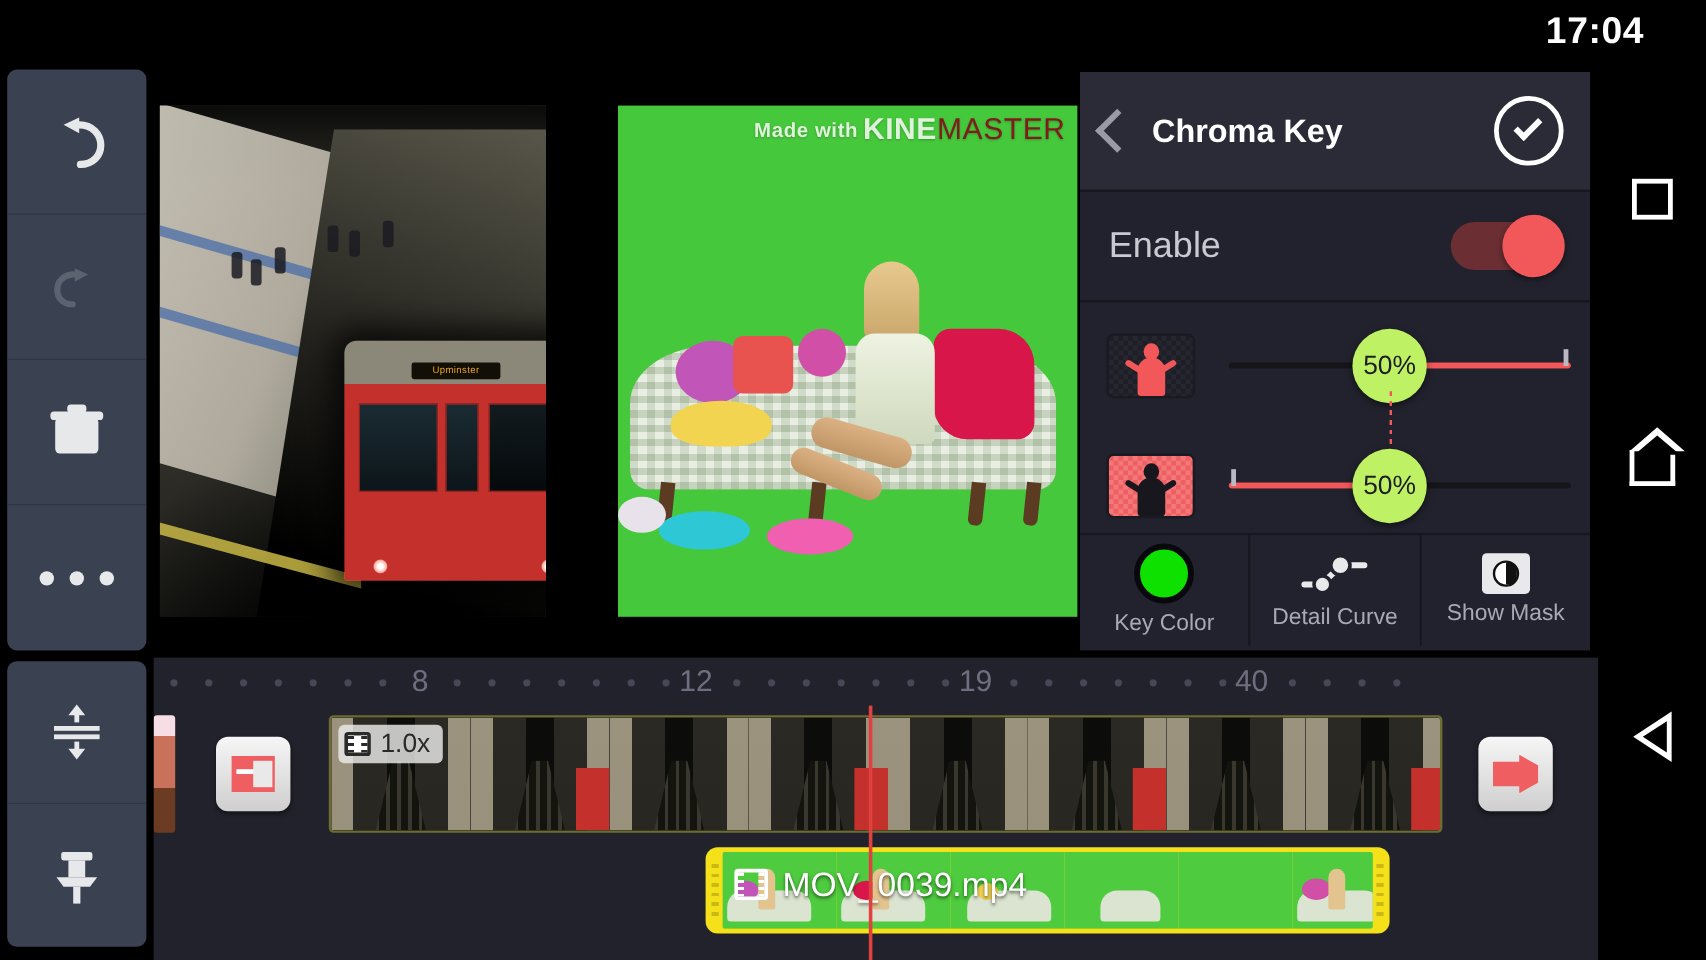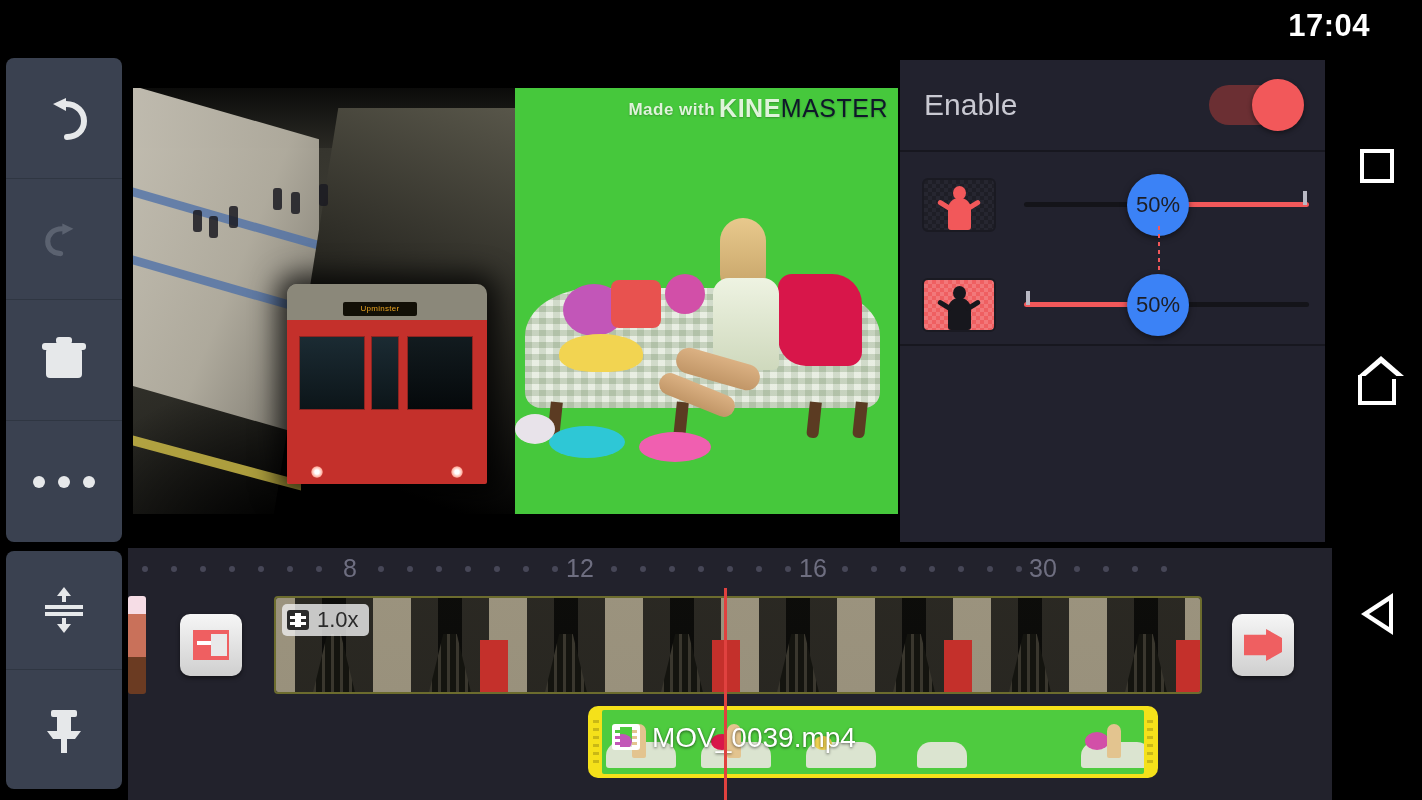--- a/index.html
+++ b/index.html
@@ -49,21 +49,21 @@
   .rail-group.g2 .rail-btn:last-child { border-bottom: none; }
   .dots3 { display: flex; gap: 13px; }
   .dots3 i { width: 12px; height: 12px; border-radius: 50%; background: #e6e8ea; display: block; }
 
   
   #preview {
     position: absolute; left: 133px; top: 60px; width: 765px; height: 482px;
     background: #000; overflow: hidden;
   }
   #video-left {
-    position: absolute; left: 0; top: 28px; width: 382px; height: 426px;
+    position: absolute; left: 0; top: 28px; width: 322px; height: 426px;
     background:
       radial-gradient(ellipse 120% 80% at 50% 115%, rgba(0,0,0,.92) 20%, rgba(0,0,0,0) 62%),
       linear-gradient(160deg, #2b2a25 0%, #3b3a32 35%, #121210 100%);
     overflow: hidden;
     padding-left: 43px;
   }
   .plat-wall {
     position:absolute; left:-4px; top:24px; width:190px; height:300px;
     background: linear-gradient(110deg,#cfcabd 0%, #b9b4a6 55%, #7e7a70 100%);
     transform: skewY(16deg); opacity:.92;
@@ -113,21 +113,21 @@
   #video-right {
     position: absolute; left: 382px; top: 28px; width: 383px; height: 426px;
     background: #46c83c; overflow: hidden;
   }
   .watermark {
     position:absolute; right:10px; top:6px; color:#dff3da; font-size:25px;
     letter-spacing:.5px; white-space: nowrap; text-shadow: 0 1px 2px rgba(0,0,0,.25);
   }
   .watermark .w-made { font-size:17px; font-weight:bold; vertical-align:middle; margin-right:4px; }
   .watermark .w-kine { font-weight:bold; }
-  .watermark .w-master { font-weight:normal; color:#0f172a; }
+  .watermark .w-master { font-weight:normal; color:#7f1d1d; }
   .couch {
     position:absolute; left:10px; top:200px; width:355px; height:120px;
     background:
       repeating-linear-gradient(0deg, rgba(150,170,140,.35) 0 6px, rgba(255,255,255,.25) 6px 12px),
       repeating-linear-gradient(90deg, rgba(150,170,140,.35) 0 7px, rgba(255,255,255,.22) 7px 14px),
       #d8e2cf;
     border-radius: 70px 70px 16px 16px / 48px 48px 16px 16px;
   }
   .couch-leg { position:absolute; width:12px; height:36px; background:#5b3b22; border-radius:0 0 5px 5px; transform:rotate(6deg); }
   .pillow { position:absolute; border-radius:50%; }
@@ -211,21 +211,21 @@
   .figure .armL { left:-2px; transform: rotate(32deg); }
   .figure .armR { right:-2px; transform: rotate(-32deg); }
   .fig-red .head, .fig-red .torso, .fig-red .armL, .fig-red .armR { background:#f2585a; }
   .fig-dark .head, .fig-dark .torso, .fig-dark .armL, .fig-dark .armR { background:#17171d; }
   .track {
     position: absolute; left: 124px; right: 16px; top: 30px; height: 5px; background: #141419; border-radius: 3px;
   }
   .track .fill { position: absolute; top: 0; height: 5px; background: #f2585a; border-radius: 3px; }
   .track .tick { position: absolute; top: -11px; width: 4px; height: 14px; background: #b9b9c4; }
   .knob-val {
-    position: absolute; width: 62px; height: 62px; border-radius: 50%; background: #3b82f6;
+    position: absolute; width: 62px; height: 62px; border-radius: 50%; background: #bef264;
     display: flex; align-items: center; justify-content: center; color: #1d1d24;
     font-size: 22px; box-shadow: 0 2px 6px rgba(0,0,0,.5); top: 2px;
   }
   .dotline {
     position: absolute; left: 258px; top: 74px; width: 2px; height: 46px;
     background: repeating-linear-gradient(#f2585a 0 4px, transparent 4px 8px);
   }
   #panel-tabs { height: 92px; display: flex; }
   .ptab {
     flex: 1 1 0; display: flex; flex-direction: column; align-items: center; justify-content: center;
@@ -469,20 +469,27 @@
       <div class="boa" style="left:34px; top:338px; width:76px; height:32px; background:#2ec7d6;"></div>
       <div class="boa" style="left:124px; top:344px; width:72px; height:30px; background:#f05fb0;"></div>
       <div class="boa" style="left:0px; top:326px; width:40px; height:30px; background:#e8e3ea;"></div>
       <div class="watermark">
         <span class="w-made">Made with</span><span class="w-kine">KINE</span><span class="w-master">MASTER</span>
       </div>
     </div>
   </div>
 
   <div id="panel">
+    <div id="panel-head">
+      <span class="chev-back"></span>
+      <span id="panel-title">Chroma Key</span>
+      <span class="ok-circle">
+        <span class="ok-check"></span>
+      </span>
+    </div>
 
     <div id="enable-row">
       <span id="enable-label">Enable</span>
       <span class="toggle">
           <span class="knob"></span>
         </span>
     </div>
 
     <div id="sliders">
       <div class="sld-row top">
@@ -511,20 +518,41 @@
             </span>
         </span>
         <span class="track">
           <span class="fill" style="left:0; width:50%;"></span>
           <span class="tick" style="left:2px;"></span>
         </span>
         <span class="knob-val" style="left:227px;">50%</span>
       </div>
     </div>
 
+    <div id="panel-tabs">
+      <div class="ptab">
+        <span class="keycolor-dot"></span>
+        <span class="ptab-label">Key Color</span>
+      </div>
+      <div class="ptab">
+        <svg width="58" height="40" viewBox="0 0 58 40">
+          <path d="M4 29 L17 29 M31 13 L54 13" stroke="#e9e9ec" stroke-width="5" stroke-linecap="round"></path>
+          <path d="M19 28 L33 15" stroke="#e9e9ec" stroke-width="5" stroke-linecap="round"></path>
+          <circle cx="19" cy="29" r="7" fill="#e9e9ec" stroke="#22222e" stroke-width="3"></circle>
+          <circle cx="34" cy="13" r="8" fill="#e9e9ec" stroke="#22222e" stroke-width="3"></circle>
+        </svg>
+        <span class="ptab-label">Detail Curve</span>
+      </div>
+      <div class="ptab">
+        <span class="maskicon">
+            <span class="half"></span>
+          </span>
+        <span class="ptab-label">Show Mask</span>
+      </div>
+    </div>
   </div>
 
   <div id="timeline">
     <div id="ruler">
       <span class="rtick" style="left:14px"></span>
         <span class="rtick" style="left:43px"></span>
       <span class="rtick" style="left:72px"></span>
         <span class="rtick" style="left:101px"></span>
       <span class="rtick" style="left:130px"></span>
         <span class="rtick" style="left:159px"></span>
@@ -538,29 +566,29 @@
         <span class="rtick" style="left:395px"></span>
       <span class="rtick" style="left:424px"></span>
       <span class="rnum" style="left:452px">12</span>
       <span class="rtick" style="left:483px"></span>
         <span class="rtick" style="left:512px"></span>
       <span class="rtick" style="left:541px"></span>
         <span class="rtick" style="left:570px"></span>
       <span class="rtick" style="left:599px"></span>
         <span class="rtick" style="left:628px"></span>
       <span class="rtick" style="left:657px"></span>
-      <span class="rnum" style="left:685px">16</span>
+      <span class="rnum" style="left:685px">19</span>
       <span class="rtick" style="left:714px"></span>
         <span class="rtick" style="left:743px"></span>
       <span class="rtick" style="left:772px"></span>
         <span class="rtick" style="left:801px"></span>
       <span class="rtick" style="left:830px"></span>
         <span class="rtick" style="left:859px"></span>
       <span class="rtick" style="left:888px"></span>
-      <span class="rnum" style="left:915px">30</span>
+      <span class="rnum" style="left:915px">40</span>
       <span class="rtick" style="left:946px"></span>
         <span class="rtick" style="left:975px"></span>
       <span class="rtick" style="left:1004px"></span>
         <span class="rtick" style="left:1033px"></span>
     </div>
 
     <span class="edge-clip"></span>
 
     <div class="trans-btn" style="left:52px">
       <span class="trans-left-shape"></span>

